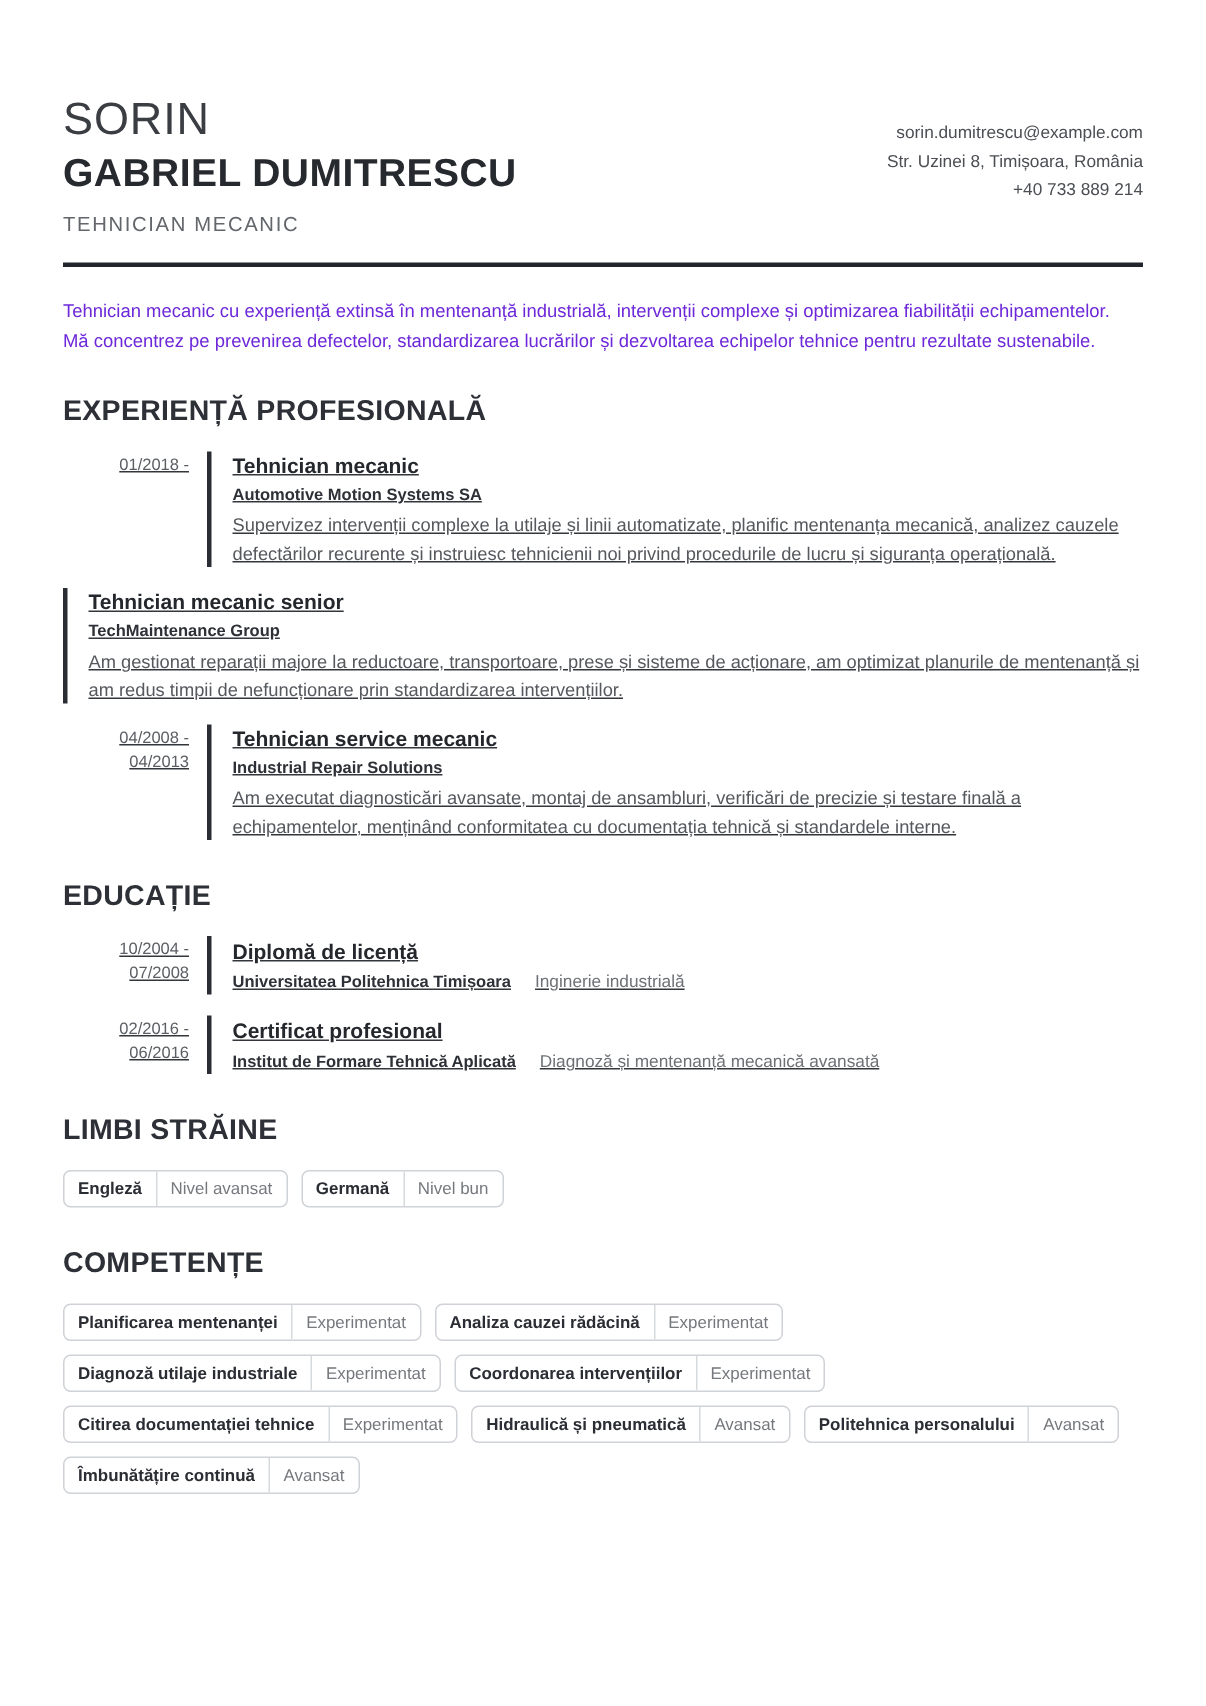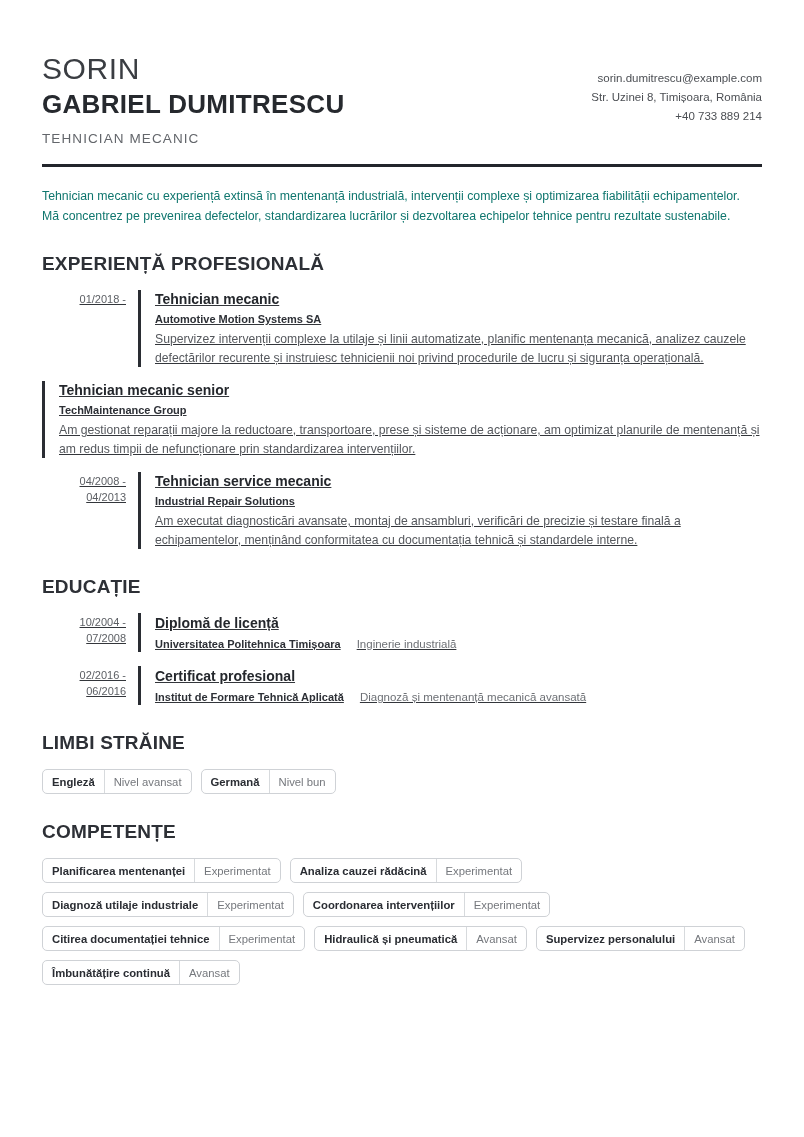--- a/index.html
+++ b/index.html
@@ -13,21 +13,21 @@
     font-family: "Liberation Sans", sans-serif;
     color: #33363b;
     -webkit-font-smoothing: antialiased;
     position: relative;
     overflow: hidden;
   }
   .page {
     width: 804px;
     height: 1137px;
     box-sizing: border-box;
-    padding: 4px 42px;
+    padding: 15px 42px;
     position: relative;
   }
 
   
   .header {
     display: flex;
     justify-content: space-between;
     align-items: flex-start;
     padding-top: 48px;
   }
@@ -71,21 +71,21 @@
     height: 3px;
     background: #22252b;
     width: 100%;
   }
 
   
   .summary {
     margin-top: 20px;
     font-size: 12.3px;
     line-height: 19.5px;
-    color: #0f766e;
+    color: #6d28d9;
     max-width: 700px;
   }
 
   
   .section {
     margin-top: 26px;
   }
   .section-title {
     font-size: 19px;
     line-height: 24px;
@@ -331,21 +331,21 @@
       </div>
       <div class="pill">
         <span class="pill-name">Citirea documentației tehnice</span>
         <span class="pill-level">Experimentat</span>
       </div>
       <div class="pill">
         <span class="pill-name">Hidraulică și pneumatică</span>
         <span class="pill-level">Avansat</span>
       </div>
       <div class="pill">
-        <span class="pill-name">Supervizez personalului</span>
+        <span class="pill-name">Politehnica personalului</span>
         <span class="pill-level">Avansat</span>
       </div>
       <div class="pill">
         <span class="pill-name">Îmbunătățire continuă</span>
         <span class="pill-level">Avansat</span>
       </div>
     </div>
   </div>
 
 </div>

